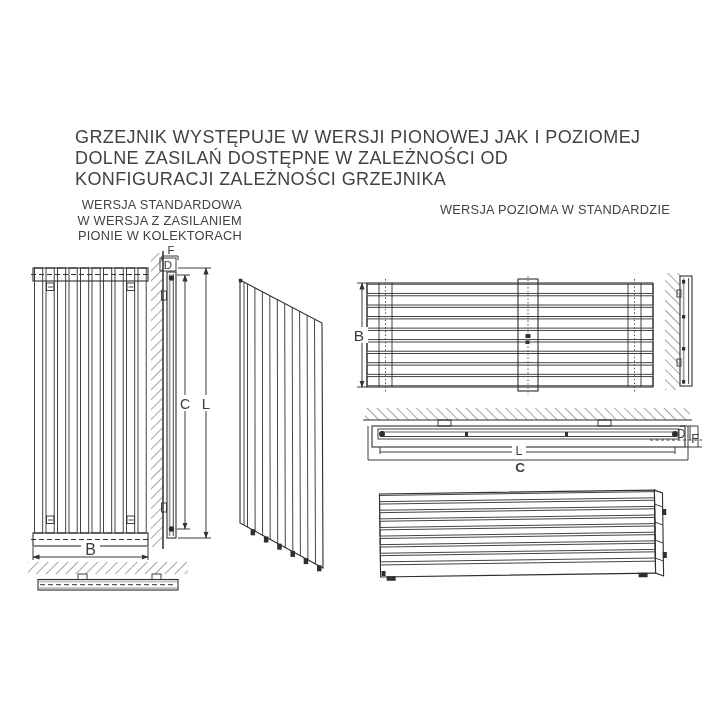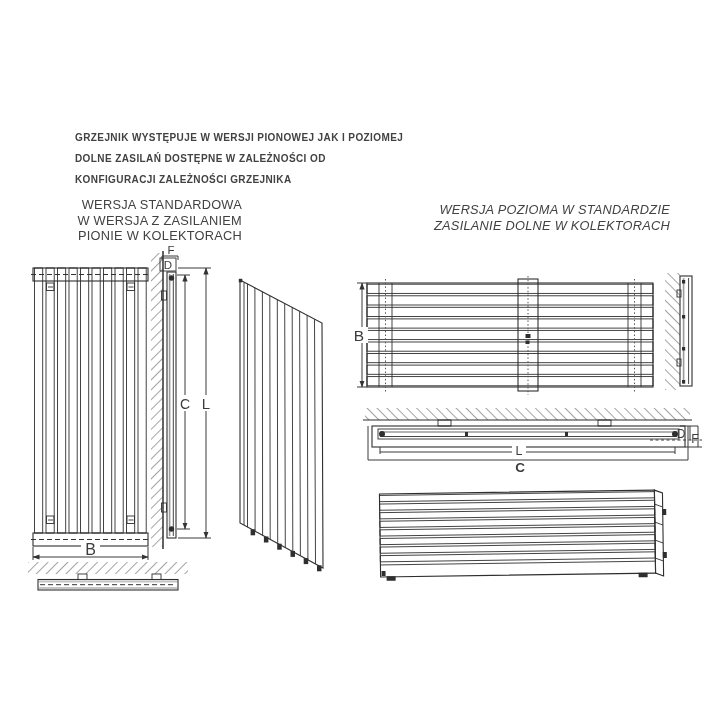--- a/index.html
+++ b/index.html
@@ -3,29 +3,29 @@
 <meta charset="utf-8">
 <style>
   html,body{margin:0;padding:0;}
   body{background:#f4f4f4;}
   #canvas{
     position:relative;width:720px;height:720px;background:#ffffff;
     font-family:"Liberation Sans",sans-serif;color:#3e3e3e;overflow:hidden;
   }
   .intro{
     position:absolute;left:75px;top:127px;
-    font-size:10px;line-height:21px;letter-spacing:.4px;font-weight:700;
+    font-size:18px;line-height:21px;letter-spacing:.4px;font-weight:400;
     color:#424242;white-space:nowrap;
   }
   .sec-title{
     position:absolute;font-size:12.8px;line-height:15.5px;letter-spacing:.25px;
     font-weight:500;color:#424242;text-align:right;white-space:nowrap;
   }
   .sec-title.vert{left:52px;top:197px;width:190px;}
-  .sec-title.horz{left:375px;top:202px;width:295px;font-style:italic;}
+  .sec-title.horz{left:375px;top:202px;width:295px;}
   svg{position:absolute;}
   #svg-vertical{left:18px;top:245px;}
   #svg-horizontal{left:350px;top:263px;}
   svg text{font-family:"Liberation Sans",sans-serif;fill:#3c3c3c;}
   .ln{stroke:#2f2f2f;stroke-width:1.1;fill:none;}
   .lnF{stroke:#2f2f2f;stroke-width:.9;fill:none;}
   .dash{stroke:#333;stroke-width:1;fill:none;stroke-dasharray:5 3;}
   .dot{stroke:#555;stroke-width:1;fill:none;stroke-dasharray:1.5 2.2;}
   .fillD{fill:#2f2f2f;stroke:none;}
   .gray{stroke:#9a9a9a;stroke-width:1.6;fill:none;}
@@ -42,21 +42,20 @@
     <div>KONFIGURACJI ZALEŻNOŚCI GRZEJNIKA</div>
   </div>
 
   <div class="sec-title vert">
     <div>WERSJA STANDARDOWA</div>
     <div>W WERSJA Z ZASILANIEM</div>
     <div>PIONIE W KOLEKTORACH</div>
   </div>
   <div class="sec-title horz">
     <div>WERSJA POZIOMA W STANDARDZIE</div>
-    <div>ZASILANIE DOLNE W KOLEKTORACH</div>
   </div>
 
   <svg id="svg-vertical" width="332" height="370" viewBox="0 0 332 370">
     <defs>
       <pattern id="hA" patternUnits="userSpaceOnUse" width="7" height="7" patternTransform="rotate(45)">
         <line x1="0" y1="0" x2="0" y2="7" stroke="#4f4f4f" stroke-width="1.05"></line>
       </pattern>
       <pattern id="hB" patternUnits="userSpaceOnUse" width="7" height="7" patternTransform="rotate(-45)">
         <line x1="0" y1="0" x2="0" y2="7" stroke="#4f4f4f" stroke-width="1.05"></line>
       </pattern>

